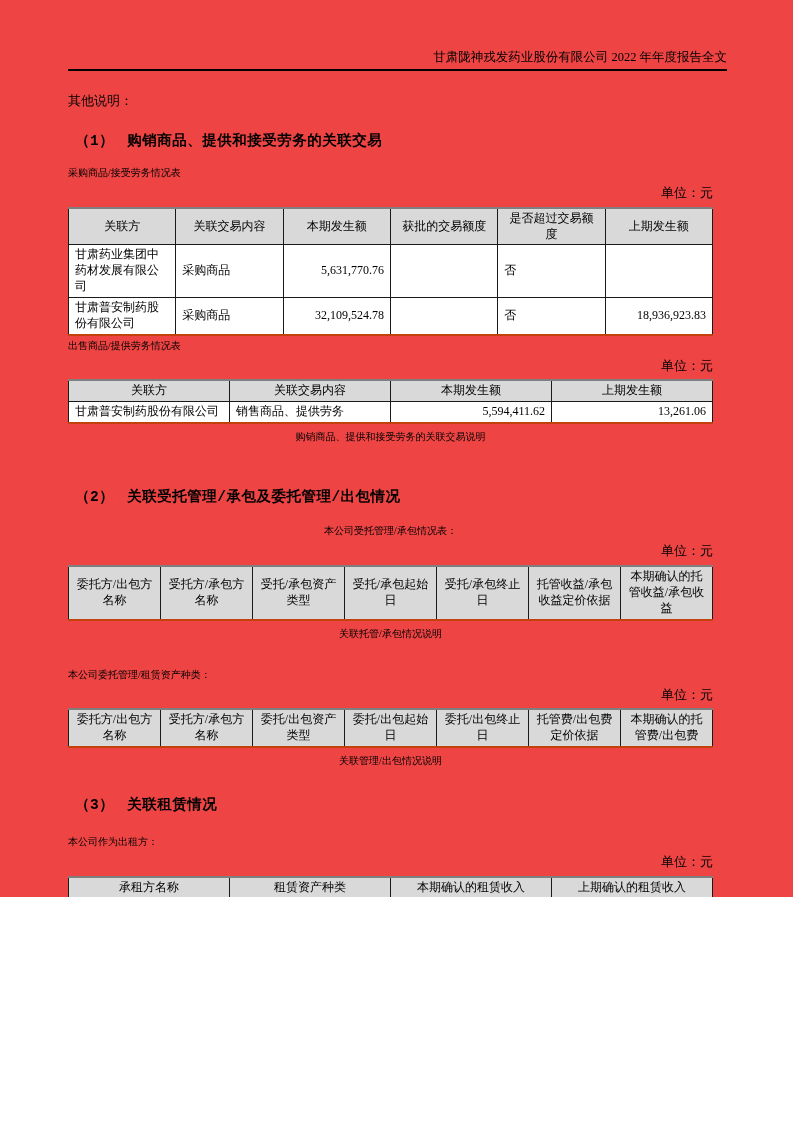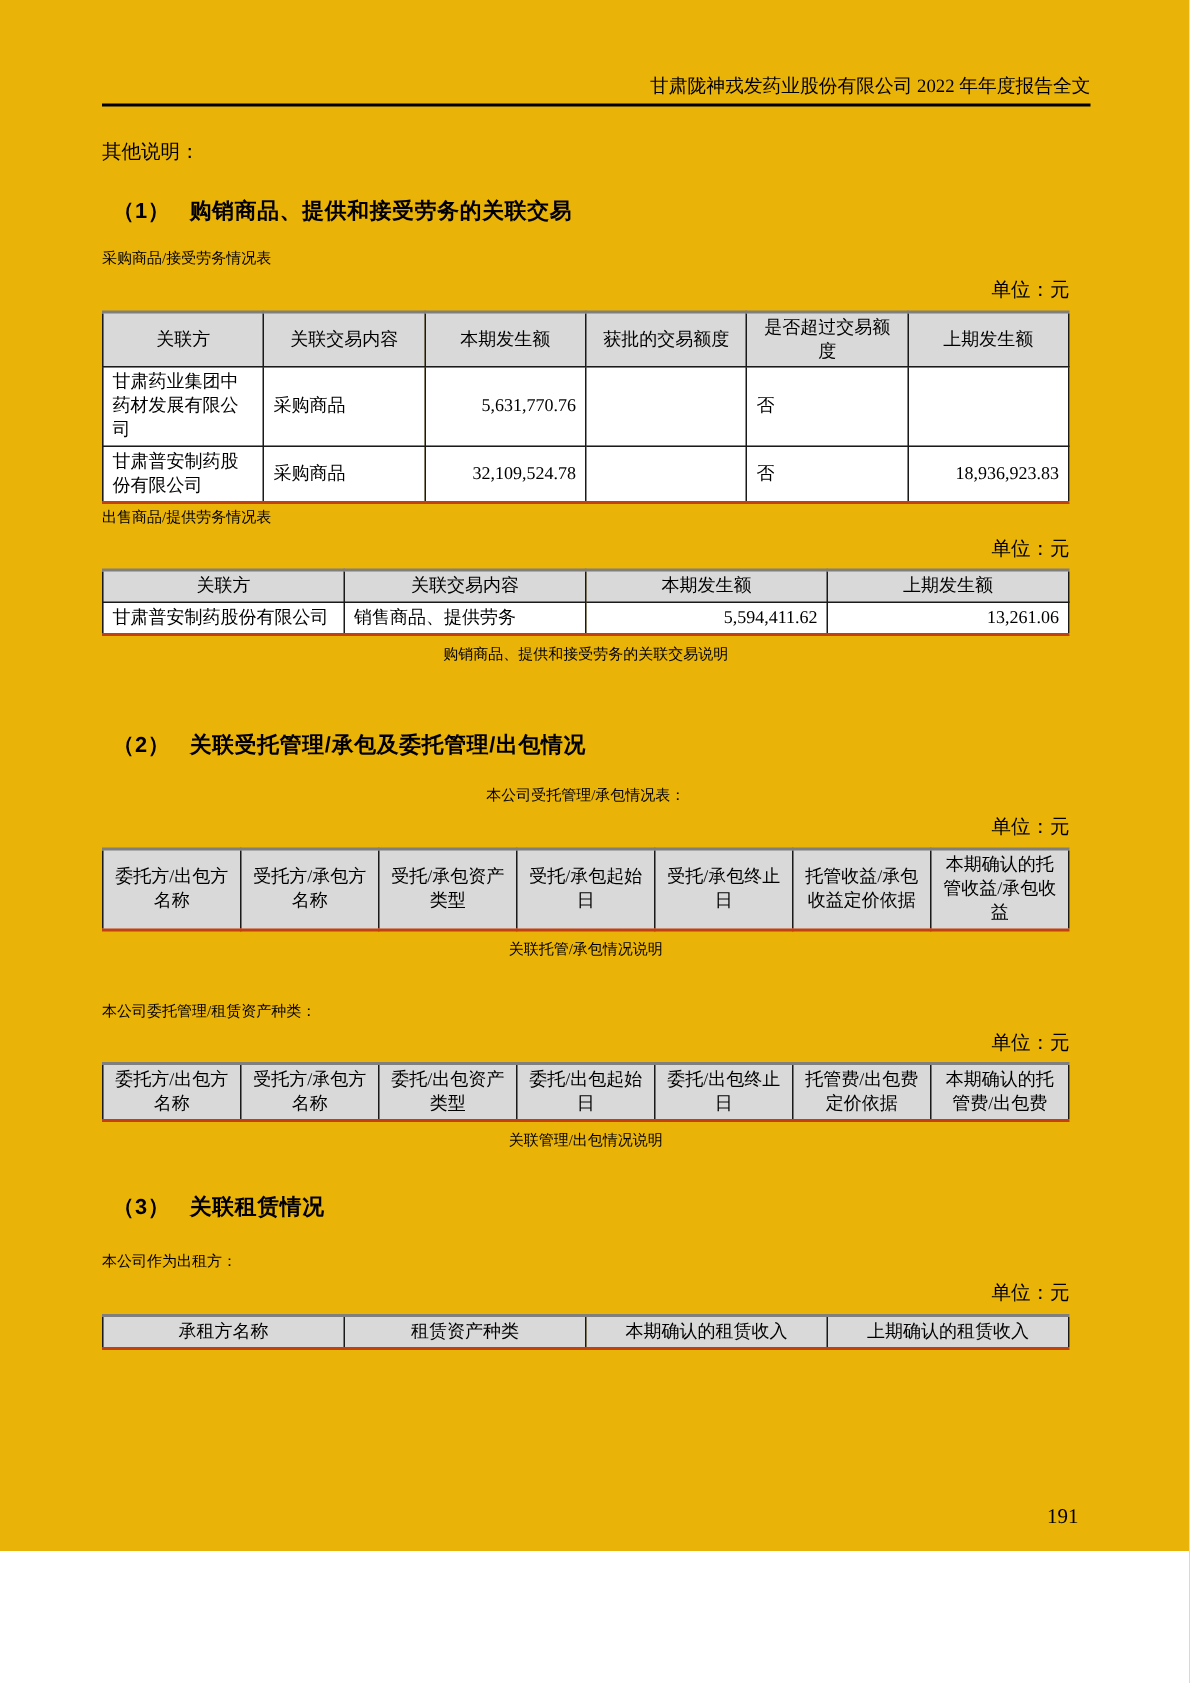--- a/index.html
+++ b/index.html
@@ -1,20 +1,20 @@
 <!DOCTYPE html>
 <html style="--table-header-bg: #d9d9d9;"><head>
 <meta charset="utf-8">
 <style>
   html, body { margin: 0; padding: 0; background: #ffffff; }
   .page {
     position: relative;
     width: 793px;
-    height: 1034px;
-    background: #eab308;
+    height: 897px;
+    background: #ef4444;
     font-family: "Liberation Serif", "DejaVu Serif", serif;
     color: #000000;
     overflow: hidden;
   }
   .page-header {
     margin: 0 66px 0 68px;
     padding-top: 50px;
     padding-bottom: 4px;
     border-bottom: 2px solid #000000;
     text-align: right;
@@ -27,21 +27,21 @@
   .h-section {
     margin-top: 48px;
     font-size: 15.5px;
     font-weight: bold;
     font-family: "Liberation Sans", "DejaVu Sans", sans-serif;
     letter-spacing: 0.5px;
   }
   .h-sub {
     font-size: 14.5px;
     font-weight: bold;
-    font-family: Liberation Sans, sans-serif;
+    font-family: Liberation Mono, monospace;
     padding-left: 7px;
     letter-spacing: 0.5px;
   }
   .h-sub .sub-num { margin-right: 13px; }
   .h-sub-1 { margin-top: 21px; }
   .h-sub-2 { margin-top: 44px; }
   .h-sub-3 { margin-top: 28px; }
   .caption { font-size: 10px; line-height: 1.3; }
   .cap-1 { margin-top: 16px; }
   .cap-2 { margin-top: 3px; }

